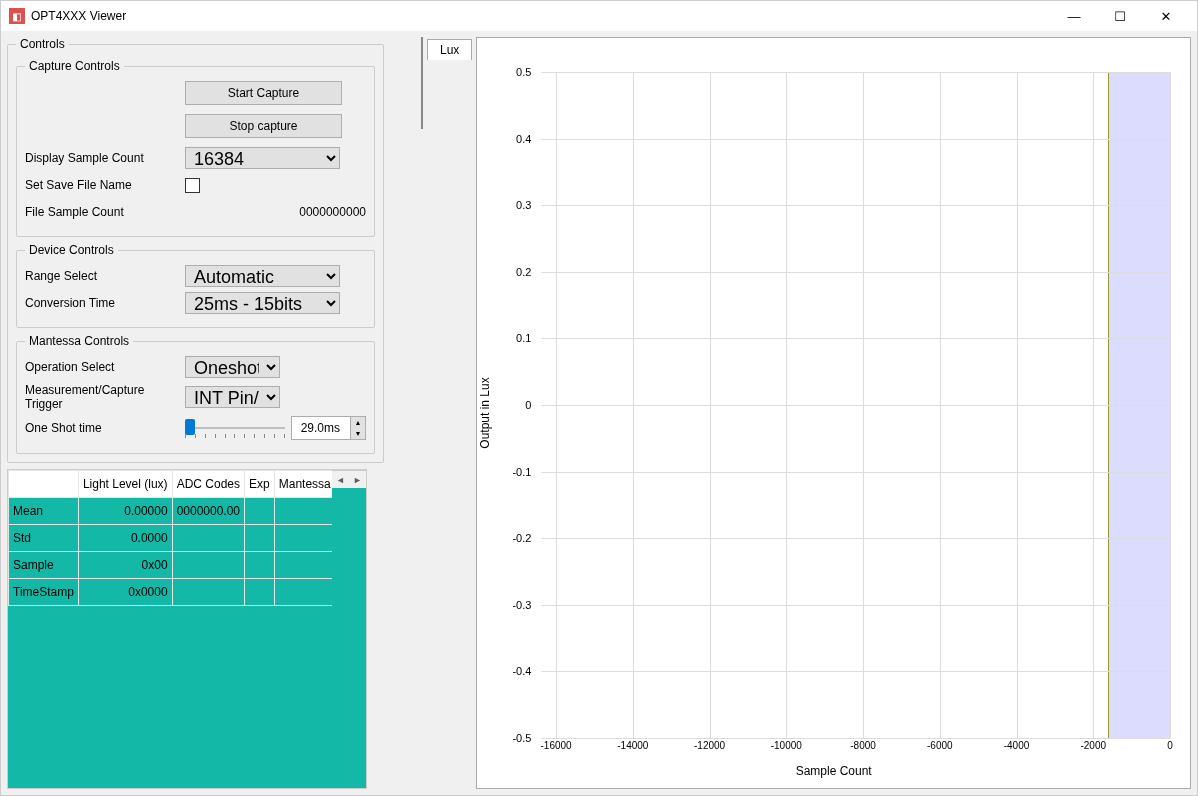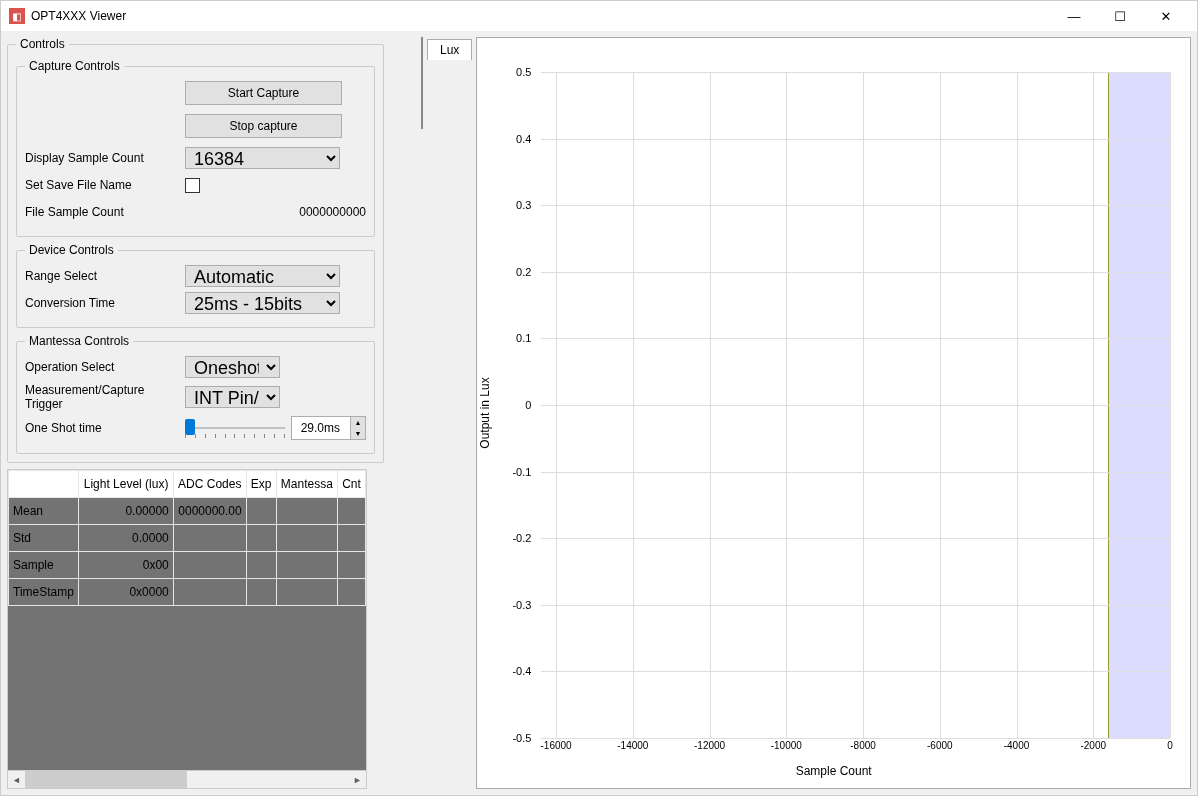--- a/index.html
+++ b/index.html
@@ -25,21 +25,21 @@
 .slider-wrap{display:flex;align-items:center;gap:6px;}
 .slider{position:relative;width:100px;height:22px;}
 .slider-track{position:absolute;top:10px;left:0;right:0;height:2px;background:#c0c0c0;}
 .slider-thumb{position:absolute;top:2px;left:0;width:10px;height:16px;background:#0078d7;border-radius:2px;}
 .slider-ticks{position:absolute;bottom:0;left:0;right:0;height:5px;display:flex;justify-content:space-between;}
 .slider-ticks span{width:1px;height:4px;background:#888;}
 .spin{display:flex;border:1px solid #adadad;height:22px;}
 .spin input{width:46px;border:0;text-align:right;padding-right:10px;background:#fff;font-family:inherit;font-size:12px;}
 .spin .arrows{width:14px;display:flex;flex-direction:column;border-left:1px solid #adadad;}
 .spin .arrows div{flex:1;display:flex;align-items:center;justify-content:center;font-size:7px;background:#e1e1e1;}
-.table-wrap{border:1px solid #ccc;background:#737373;flex:1;display:flex;flex-direction:column;min-height:0;}
+.table-wrap{border:1px solid #ccc;background:#14b8a6;flex:1;display:flex;flex-direction:row;min-height:0;}
 table{border-collapse:collapse;width:100%;font-size:12px;}
 th,td{border:1px solid #e5e5e5;padding:6px 4px;text-align:right;white-space:nowrap;}
 th:first-child,td:first-child{text-align:left;}
 th{font-weight:normal;background:#fff;text-align:center;}
 th:first-child{text-align:left;}
 .hscroll{height:17px;background:#f0f0f0;display:flex;align-items:center;border-top:1px solid #ccc;}
 .hscroll .arrow{width:17px;height:17px;display:flex;align-items:center;justify-content:center;background:#f0f0f0;font-size:9px;color:#606060;}
 .hscroll .track{flex:1;height:17px;background:#f0f0f0;position:relative;}
 .hscroll .thumb{position:absolute;left:0;width:50%;height:100%;background:#cdcdcd;}
 .topbox{height:90px;border:1px solid #888;background:#fff;}

